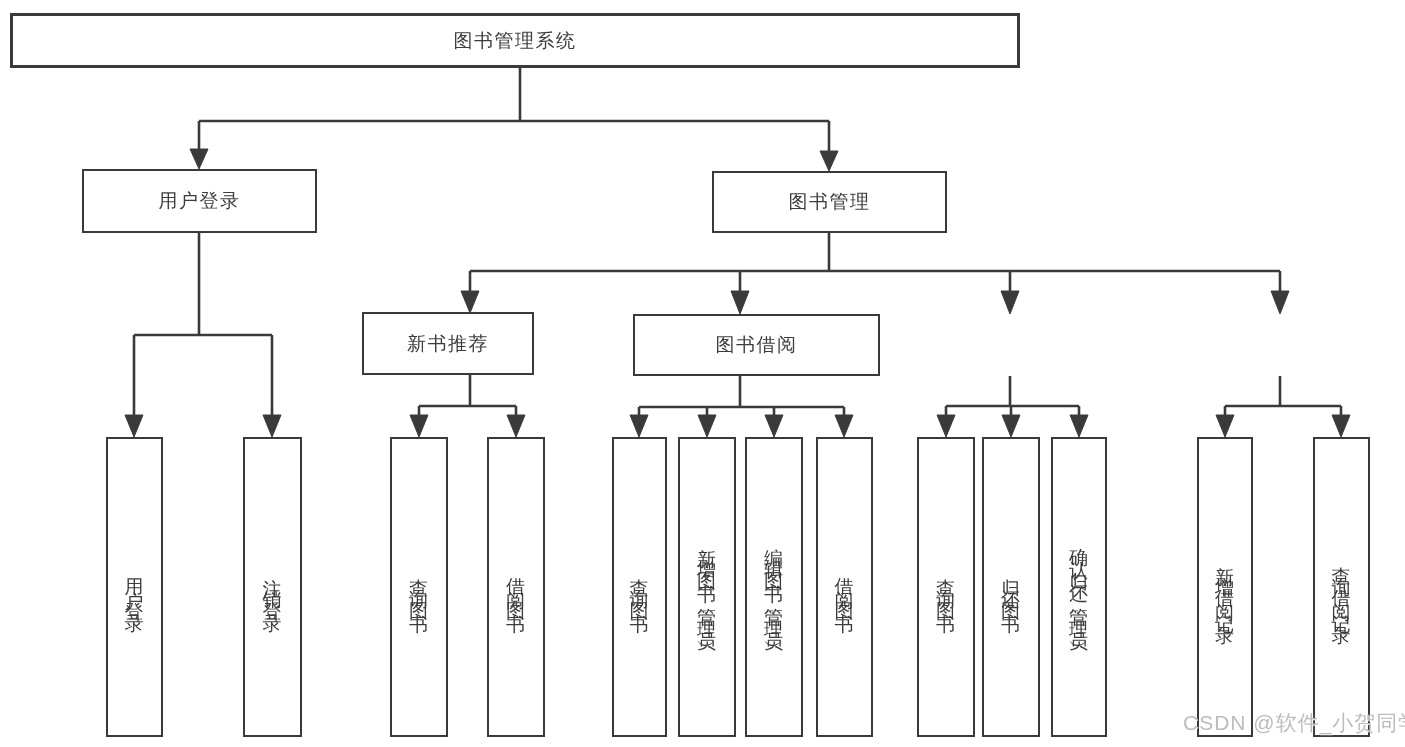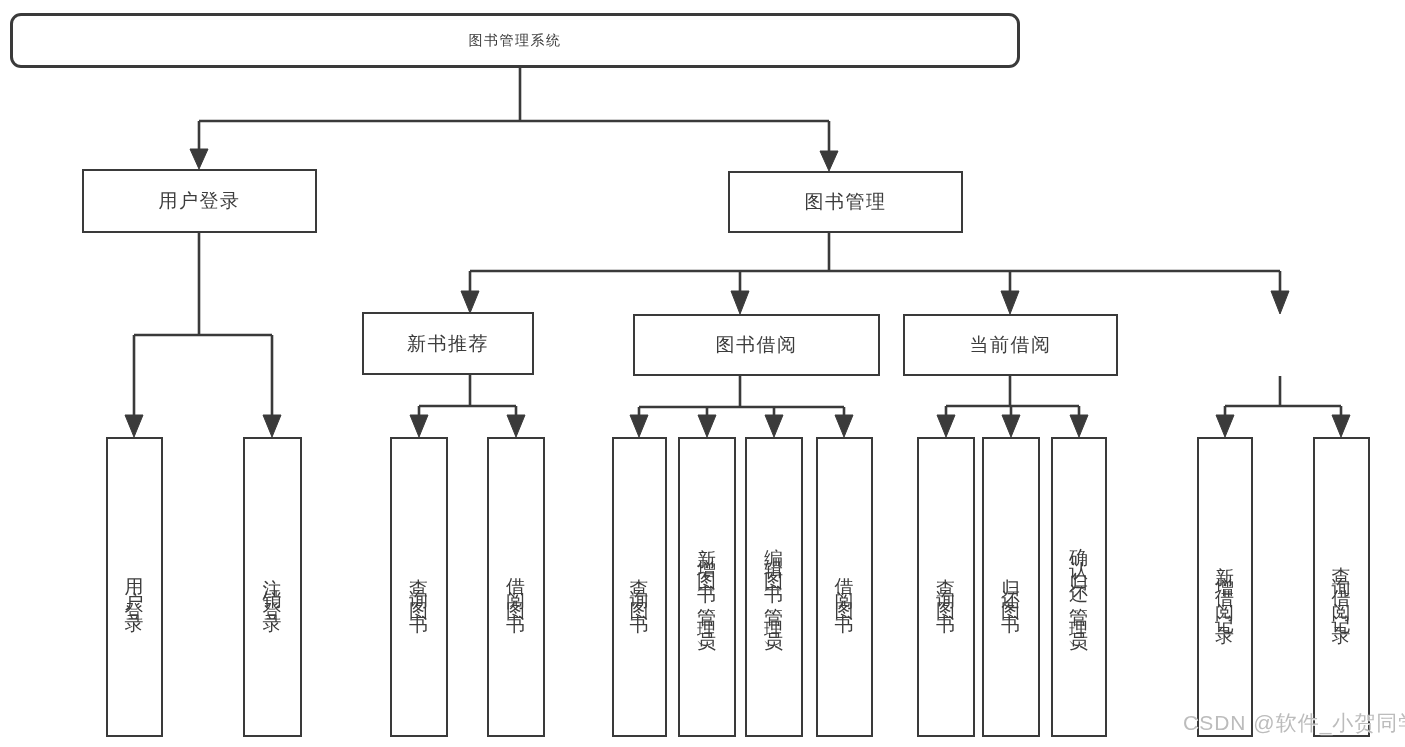--- a/index.html
+++ b/index.html
@@ -35,22 +35,21 @@
     justify-content: center;
     color: #3c3c3c;
     z-index: 1;
   }
   .hbox {
     font-size: 19px;
     letter-spacing: 1.5px;
   }
   .hbox.root {
     border-width: 3px;
-    font-size: 14px;
-    border-radius: 11px;
+    font-size: 19px;
   }
   .vbox {
     writing-mode: vertical-rl;
     text-orientation: mixed;
     font-size: 19px;
     line-height: 1;
     letter-spacing: 12px;
   }
   .vbox span { display: inline-block; }
   .watermark {
@@ -146,33 +145,30 @@
     </g>
   </svg>
 
   <div class="box hbox root" style="left:10px; top:13px; width:1010px; height:55px;">
     <span>图书管理系统</span>
   </div>
 
   <div class="box hbox" style="left:82px; top:169px; width:235px; height:64px;">
     <span>用户登录</span>
   </div>
-  <div class="box hbox" style="left:712px; top:171px; width:235px; height:62px;margin-left:16px;">
+  <div class="box hbox" style="left:712px; top:171px; width:235px; height:62px;">
     <span>图书管理</span>
   </div>
 
   <div class="box hbox" style="left:362px; top:312px; width:172px; height:63px;">
     <span>新书推荐</span>
   </div>
   <div class="box hbox" style="left:633px; top:314px; width:247px; height:62px;">
     <span>图书借阅</span>
   </div>
-  <div class="box hbox" style="left:903px; top:314px; width:215px; height:62px;">
-    <span>当前借阅</span>
-  </div>
 
   <div class="box vbox" style="left:106px; top:437px; width:57px; height:300px;">
     <span>用户登录</span>
   </div>
   <div class="box vbox" style="left:243px; top:437px; width:59px; height:300px;">
     <span>注销登录</span>
   </div>
 
   <div class="box vbox" style="left:390px; top:437px; width:58px; height:300px;">
     <span>查询图书</span>

